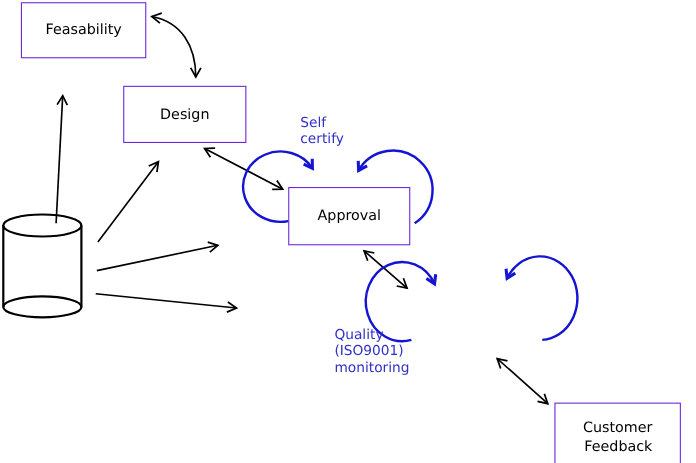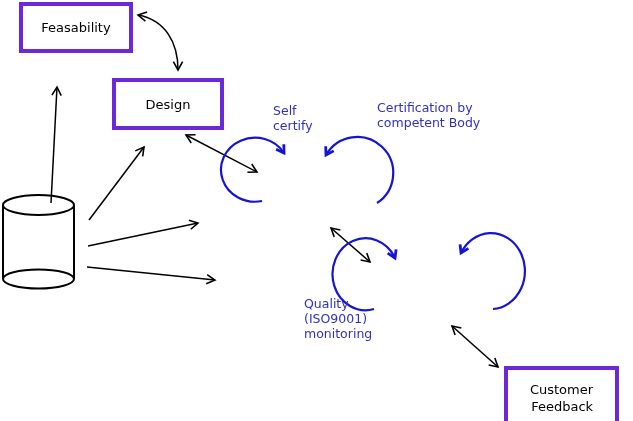--- a/index.html
+++ b/index.html
@@ -7,21 +7,21 @@
     position:relative;
     width:633px;height:421px;
     background:#ffffff;
     font-family:"DejaVu Sans","Liberation Sans",sans-serif;
     overflow:hidden;
   }
   .node{
     position:absolute;
     box-sizing:border-box;
     background:#ffffff;
-    border:4px solid #6d28d9;
+    border:1px solid #6d28d9;
     display:flex;align-items:center;justify-content:center;
     text-align:center;
     font-size:13px;color:#000000;
     line-height:17px;
     white-space:pre-line;
     z-index:1;
   }
   #node-feasability{left:19px;top:2px;width:114px;height:51px;}
   #node-design{left:112px;top:78px;width:112px;height:52px;}
   #node-approval{left:262px;top:170px;width:111px;height:53px;}
@@ -50,27 +50,26 @@
     z-index:3;
   }
 </style>
 </head>
 <body>
 
 <div id="stage">
 
   <div class="node" id="node-feasability">Feasability</div>
   <div class="node" id="node-design">Design</div>
+  <div class="node" id="node-approval">Approval</div>
   <div class="node" id="node-customer">Customer
 Feedback</div>
 
   <div class="annotation" id="ann-self-certify">Self
 certify</div>
-  <div class="annotation" id="ann-certification">Certification by
-competent Body</div>
   <div class="annotation" id="ann-quality">Quality
 (ISO9001)
 monitoring</div>
 
 
   <svg id="arrow-layer" width="633" height="421" viewBox="0 0 633 421" xmlns="http://www.w3.org/2000/svg">
     <defs>
       <marker id="bh" viewBox="0 0 14 14" refX="11" refY="7" markerWidth="13" markerHeight="13" markerUnits="userSpaceOnUse" orient="auto-start-reverse">
         <path d="M 2,2 L 11,7 L 2,12" fill="none" stroke="#000000" stroke-width="1.7"></path>
       </marker>

